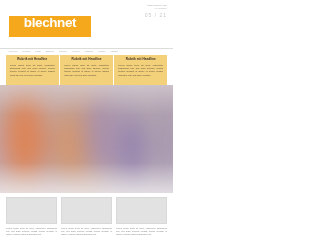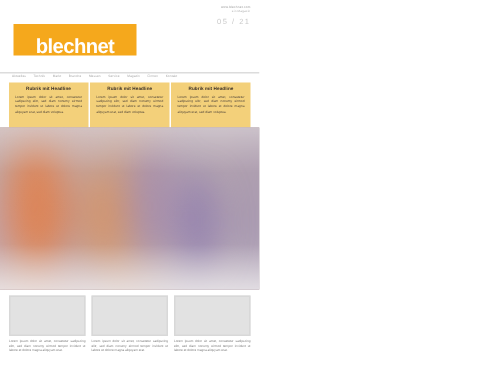--- a/index.html
+++ b/index.html
@@ -31,21 +31,21 @@
   }
 
   .logo {
     position: absolute;
     left: 9px;
     top: 16px;
     width: 82px;
     height: 21px;
     background: #f5a81c;
     display: flex;
-    align-items: flex-end;
+    align-items: flex-start;
     justify-content: center;
   }
   .logo-text {
     color: #ffffff;
     font-size: 13.5px;
     font-weight: bold;
     letter-spacing: -0.4px;
     line-height: 1;
     font-family: "Liberation Sans", sans-serif;
   }

